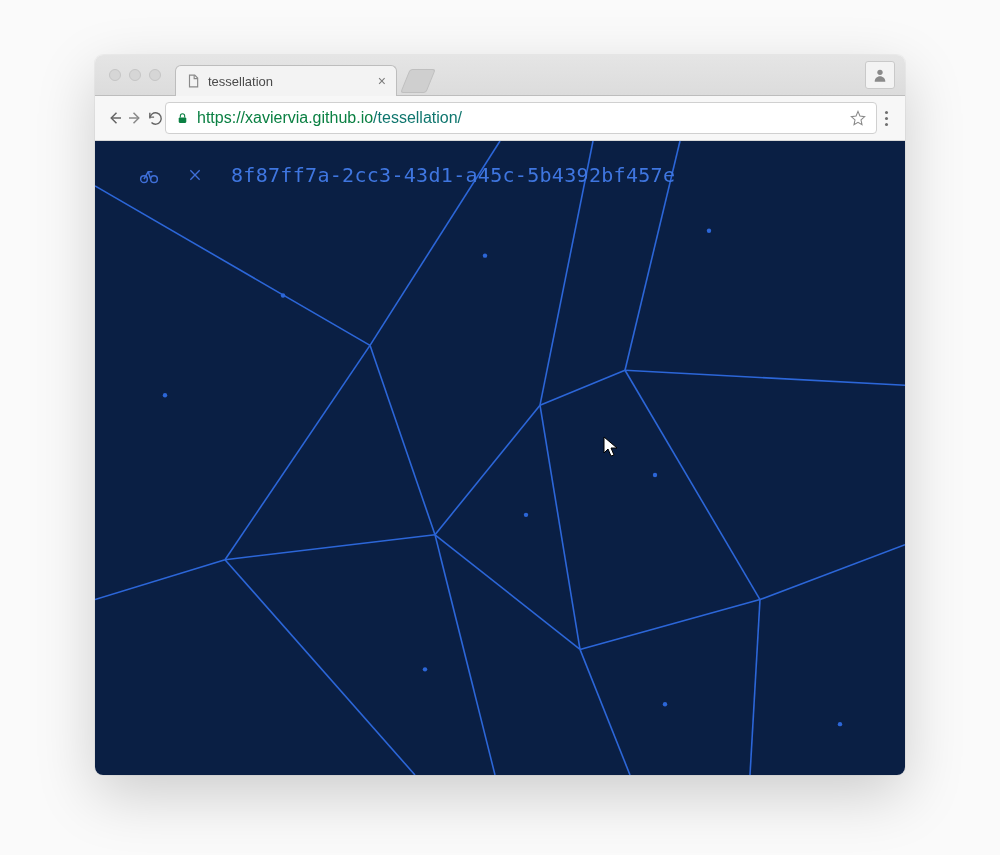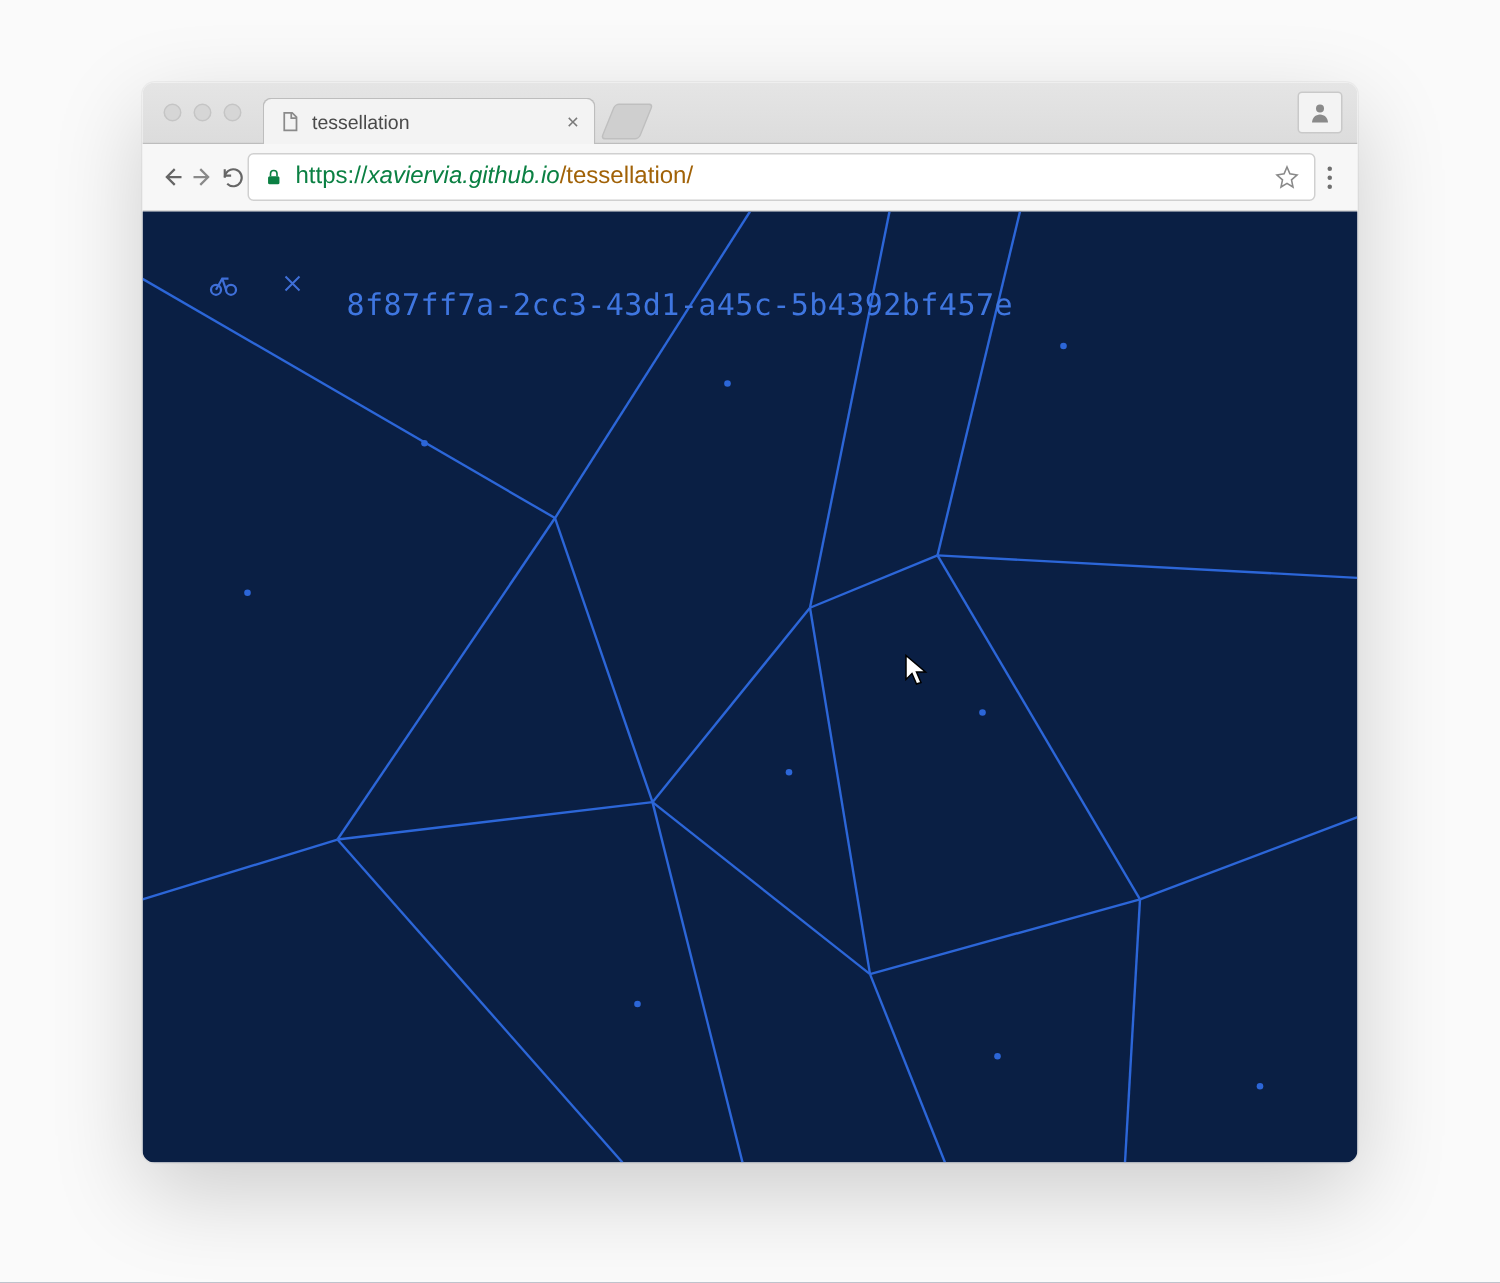--- a/index.html
+++ b/index.html
@@ -125,22 +125,22 @@
     border-radius: 4px;
     display: flex;
     align-items: center;
     padding: 0 10px;
     gap: 8px;
     font-size: 16px;
   }
   .lock-icon { width: 13px; height: 14px; flex: 0 0 auto; }
   .url { display: flex; align-items: baseline; flex: 1; overflow: hidden; white-space: nowrap; }
   .url .scheme { color: #0b8043; }
-  .url .host { color: #0b8043; font-style: italic; }
-  .url .path { color: #a16207; }
+  .url .host { color: #0b8043; }
+  .url .path { color: #0f766e; }
   .star-icon { width: 16px; height: 16px; }
   .menu-btn { width: 18px; display: flex; flex-direction: column; gap: 3px; align-items: center; }
   .menu-btn span { width: 3px; height: 3px; background:#6f6f6f; border-radius: 50%; }
   
   .content {
     flex: 1;
     position: relative;
     background: #0a1f44;
     overflow: hidden;
   }
@@ -166,21 +166,20 @@
     width: 20px; height: 20px;
     display: inline-flex;
     align-items: center;
     justify-content: center;
   }
   .overlay .close-icon svg { stroke:#3f6fd8; stroke-width:2; }
   .overlay .uuid {
     color: #3f76e0;
     font-family: ui-monospace, SFMono-Regular, Menlo, monospace;
     font-size: 20px;
-    margin-top: 28px;
   }
   .cursor {
     position: absolute;
     width: 16px; height: 22px;
   }
 </style>
 </head>
 <body>
 
 <div class="window">

